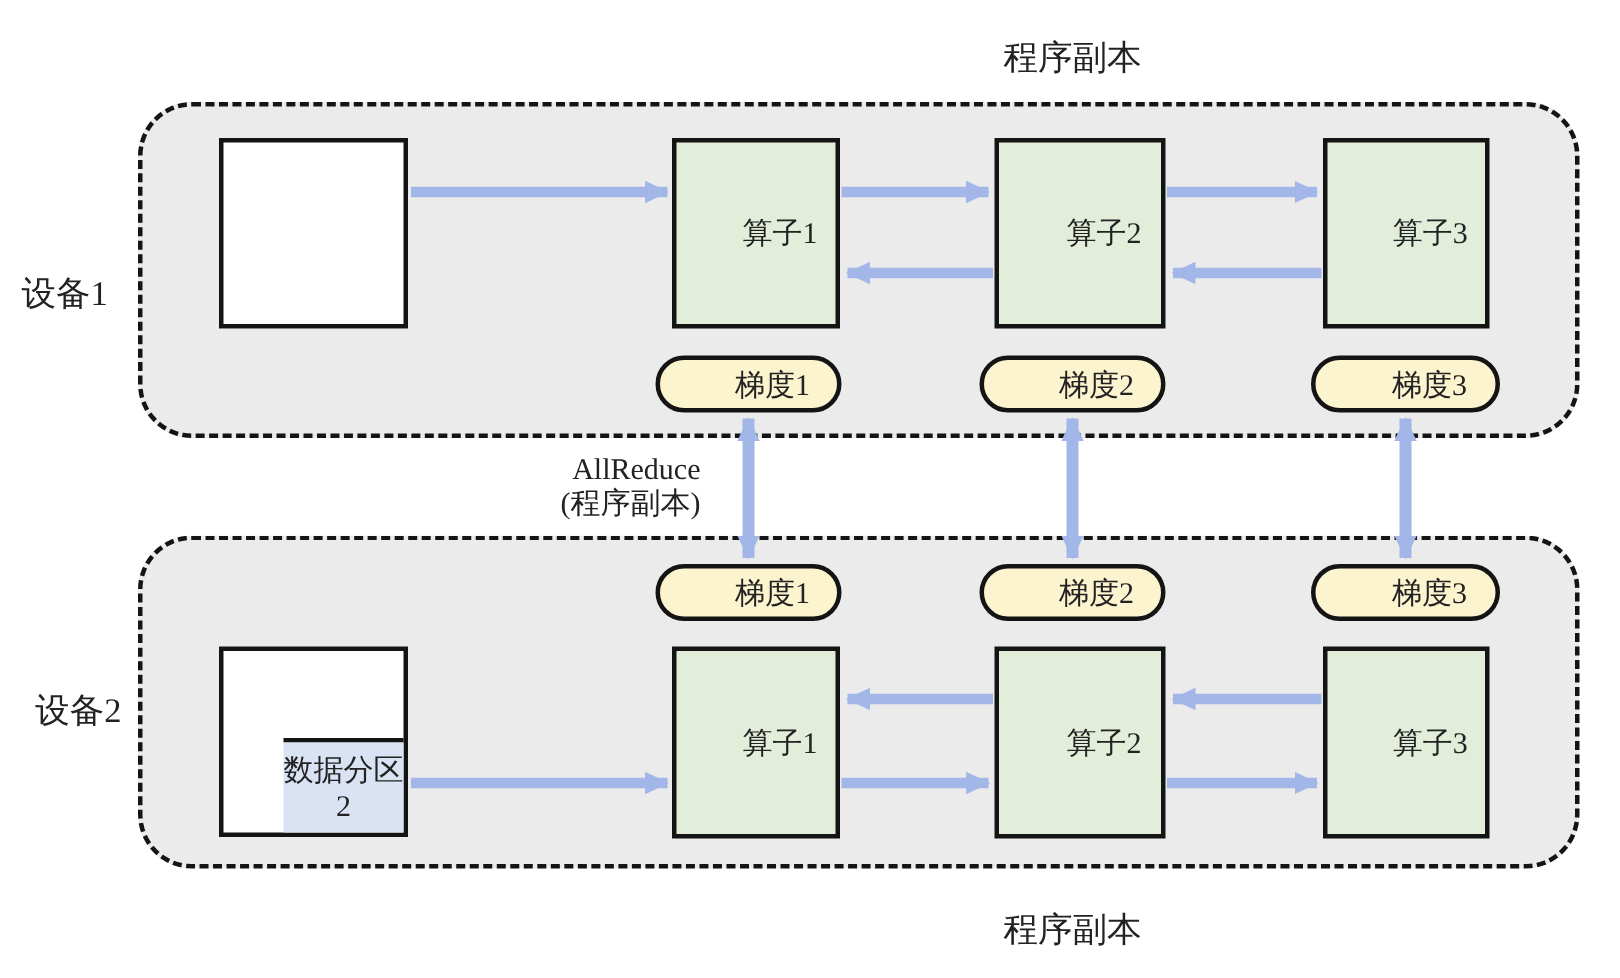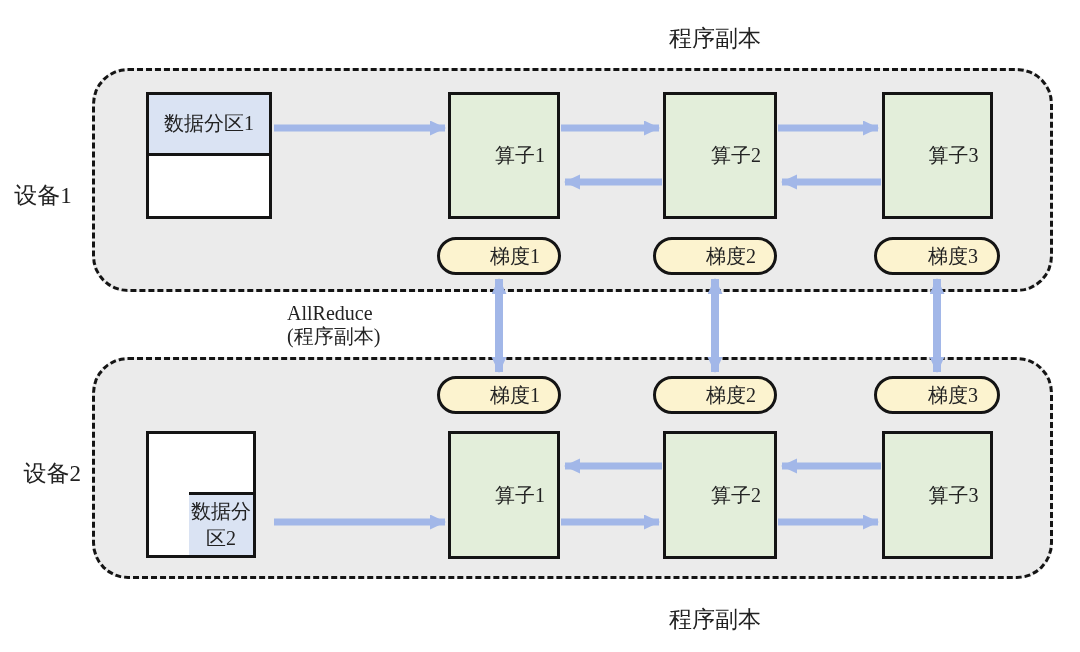--- a/index.html
+++ b/index.html
@@ -42,21 +42,21 @@
   .grad{background:var(--gradient_fill);border-radius:19px;}
   .partition{padding:0;display:block;background:#ffffff;}
   .partition .half{
     box-sizing:border-box;height:50%;
     display:flex;align-items:center;justify-content:center;
     font-size:20px;
   }
   .partition .half.filled{background:var(--partition_fill);}
   .partition .half.top-divider{border-bottom:3px solid var(--border);}
   .allreduce{
-    font-size:20px;line-height:23px;text-align:left;
+    font-size:20px;line-height:23px;text-align:right;
   }
   #arrows{position:absolute;left:0;top:0;pointer-events:none;}
   #arrows line{stroke:var(--arrow);}
   #arrows .h{stroke-width:7;}
   #arrows .v{stroke-width:8;}
   marker path{fill:var(--arrow);}
 </style>
 </head>
 <body>
 
@@ -69,41 +69,40 @@
 
   <div class="abs allreduce" style="left:287px;top:302px;width:180px;">
     <span>AllReduce</span><br>
     <span>(程序副本)</span>
   </div>
 
   <div class="abs panel" style="left:92px;top:68px;width:961px;height:224px;"></div>
   <div class="abs panel" style="left:92px;top:357px;width:961px;height:222px;"></div>
 
   <div class="abs box partition" style="left:146px;top:92px;width:126px;height:127px;">
-    <div class="half filled top-divider">数据分区1</div>
     <div class="half"></div>
   </div>
 
   <div class="abs box op" style="left:448px;top:92px;width:112px;height:127px;">算子1</div>
   <div class="abs box op" style="left:663px;top:92px;width:114px;height:127px;">算子2</div>
   <div class="abs box op" style="left:882px;top:92px;width:111px;height:127px;">算子3</div>
 
   <div class="abs box grad" style="left:437px;top:237px;width:124px;height:38px;">梯度1</div>
   <div class="abs box grad" style="left:653px;top:237px;width:124px;height:38px;">梯度2</div>
   <div class="abs box grad" style="left:874px;top:237px;width:126px;height:38px;">梯度3</div>
 
   <div class="abs box grad" style="left:437px;top:376px;width:124px;height:38px;">梯度1</div>
   <div class="abs box grad" style="left:653px;top:376px;width:124px;height:38px;">梯度2</div>
   <div class="abs box grad" style="left:874px;top:376px;width:126px;height:38px;">梯度3</div>
 
   <div class="abs box op" style="left:448px;top:431px;width:112px;height:128px;">算子1</div>
   <div class="abs box op" style="left:663px;top:431px;width:114px;height:128px;">算子2</div>
   <div class="abs box op" style="left:882px;top:431px;width:111px;height:128px;">算子3</div>
 
-  <div class="abs box partition" style="left:146px;top:431px;width:110px;height:127px;padding-left:40px;">
+  <div class="abs box partition" style="left:146px;top:431px;width:126px;height:127px;padding-left:40px;">
     <div class="half top-divider"></div>
     <div class="half filled">数据分区2</div>
   </div>
 
   <svg id="arrows" width="1080" height="652" viewBox="0 0 1080 652">
     <defs>
       <marker id="ah" markerUnits="userSpaceOnUse" markerWidth="17" markerHeight="16" refX="15" refY="7.5" orient="auto-start-reverse">
         <path d="M0,0 L16,7.5 L0,15 Z"></path>
       </marker>
     </defs>

